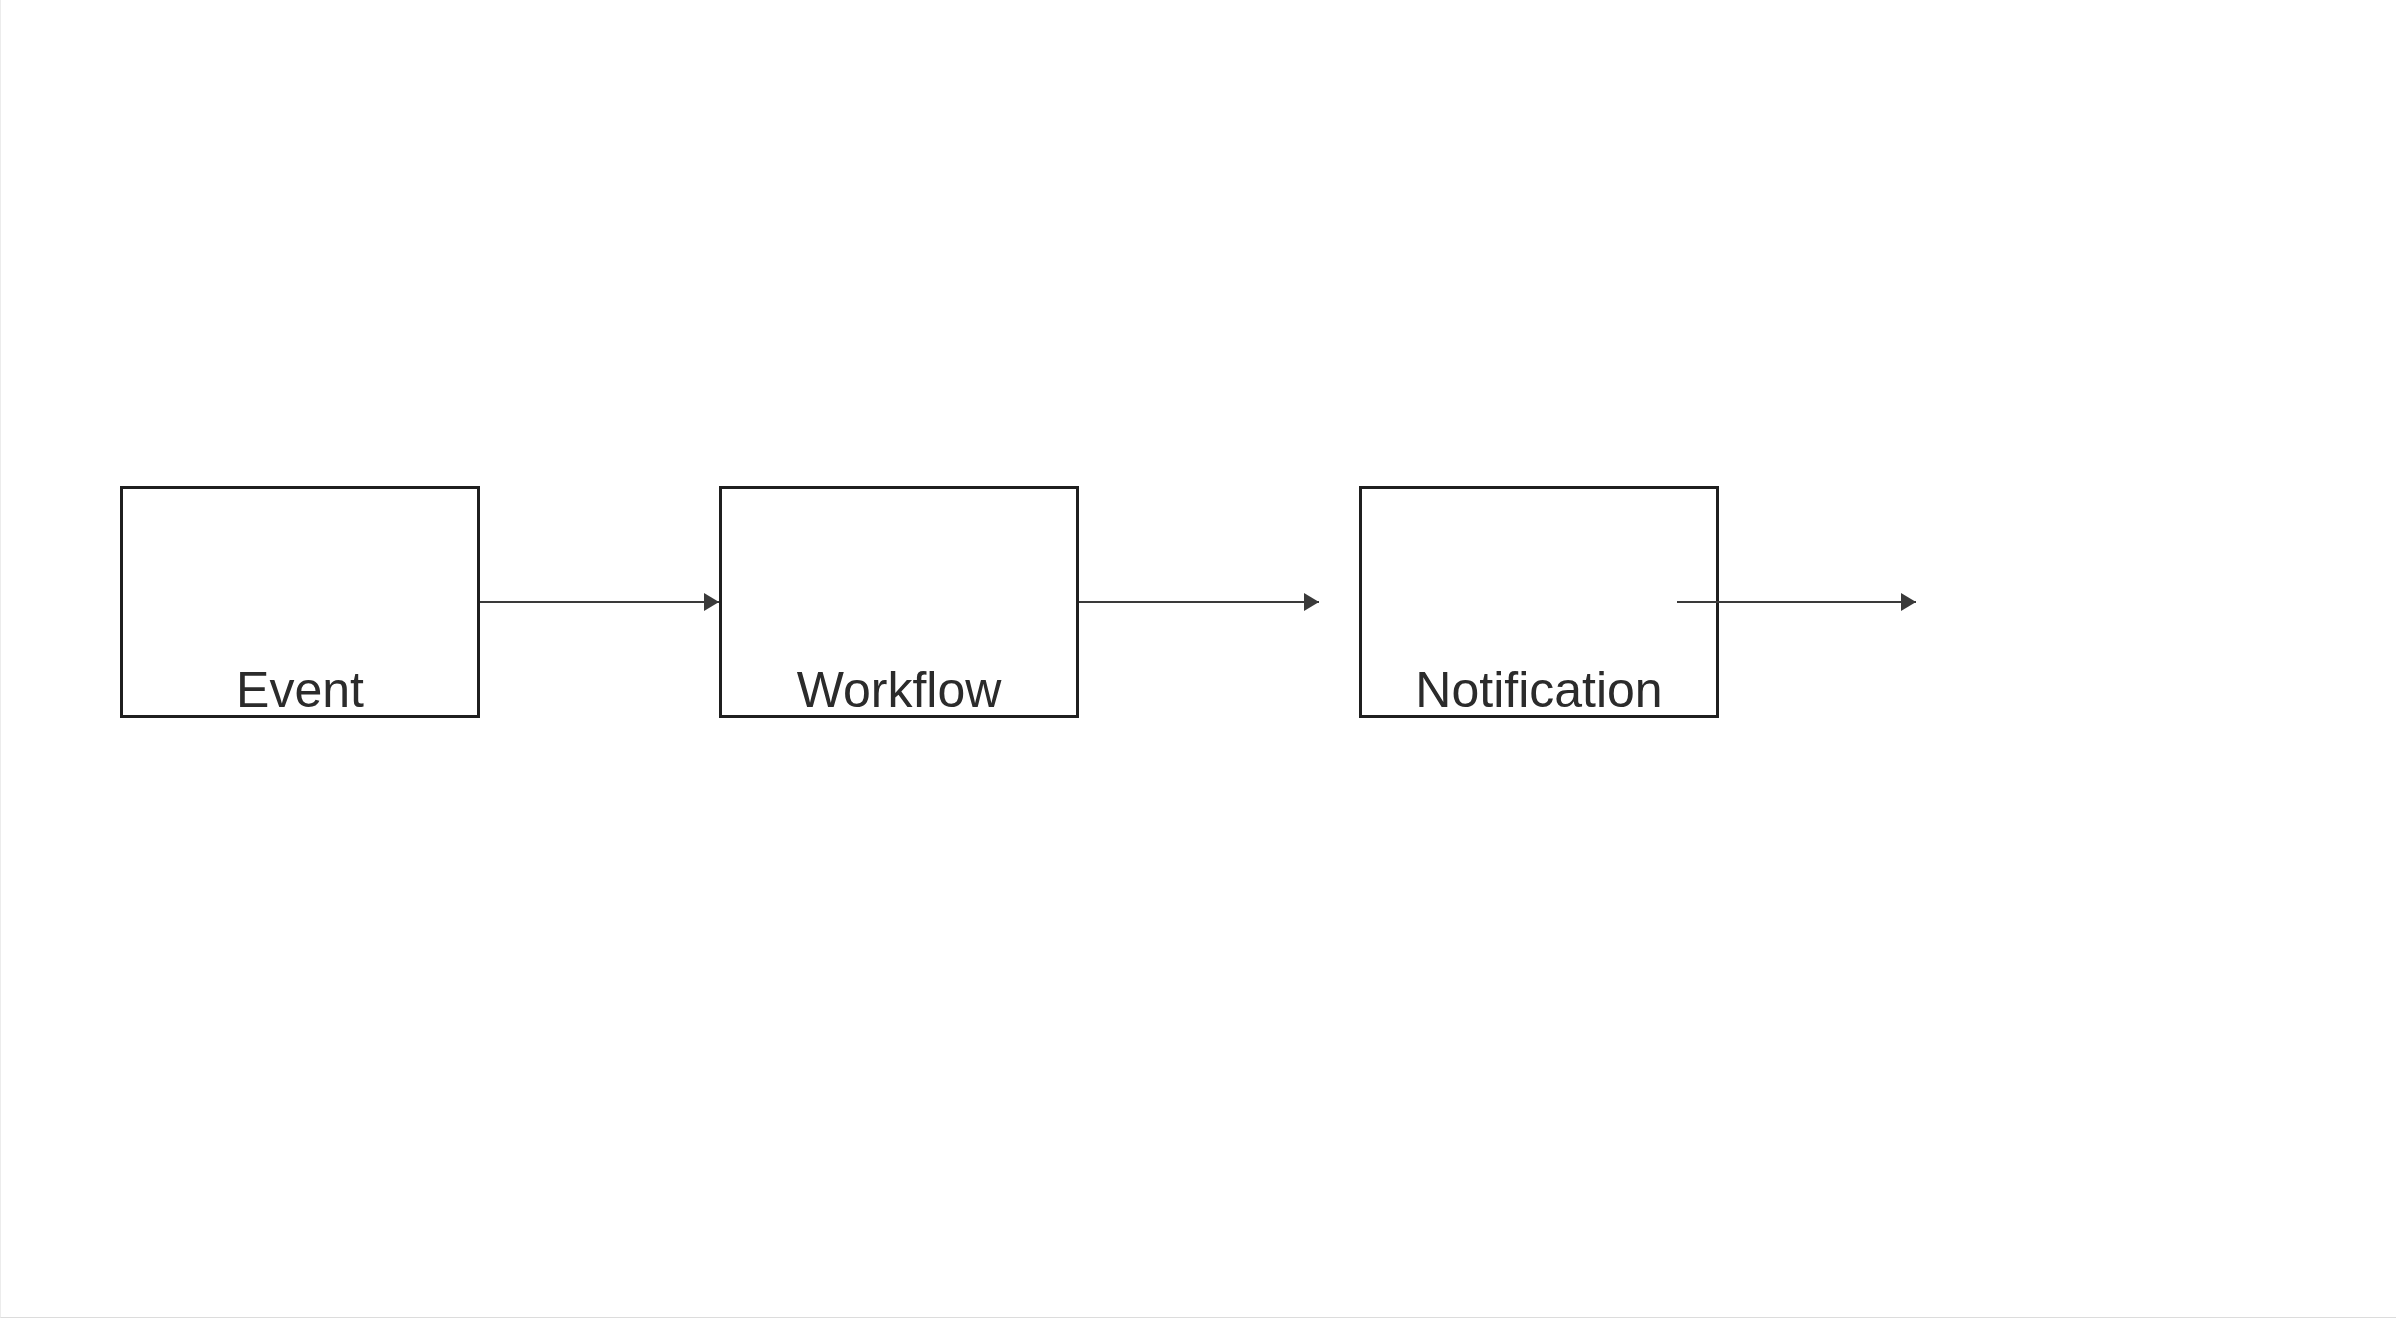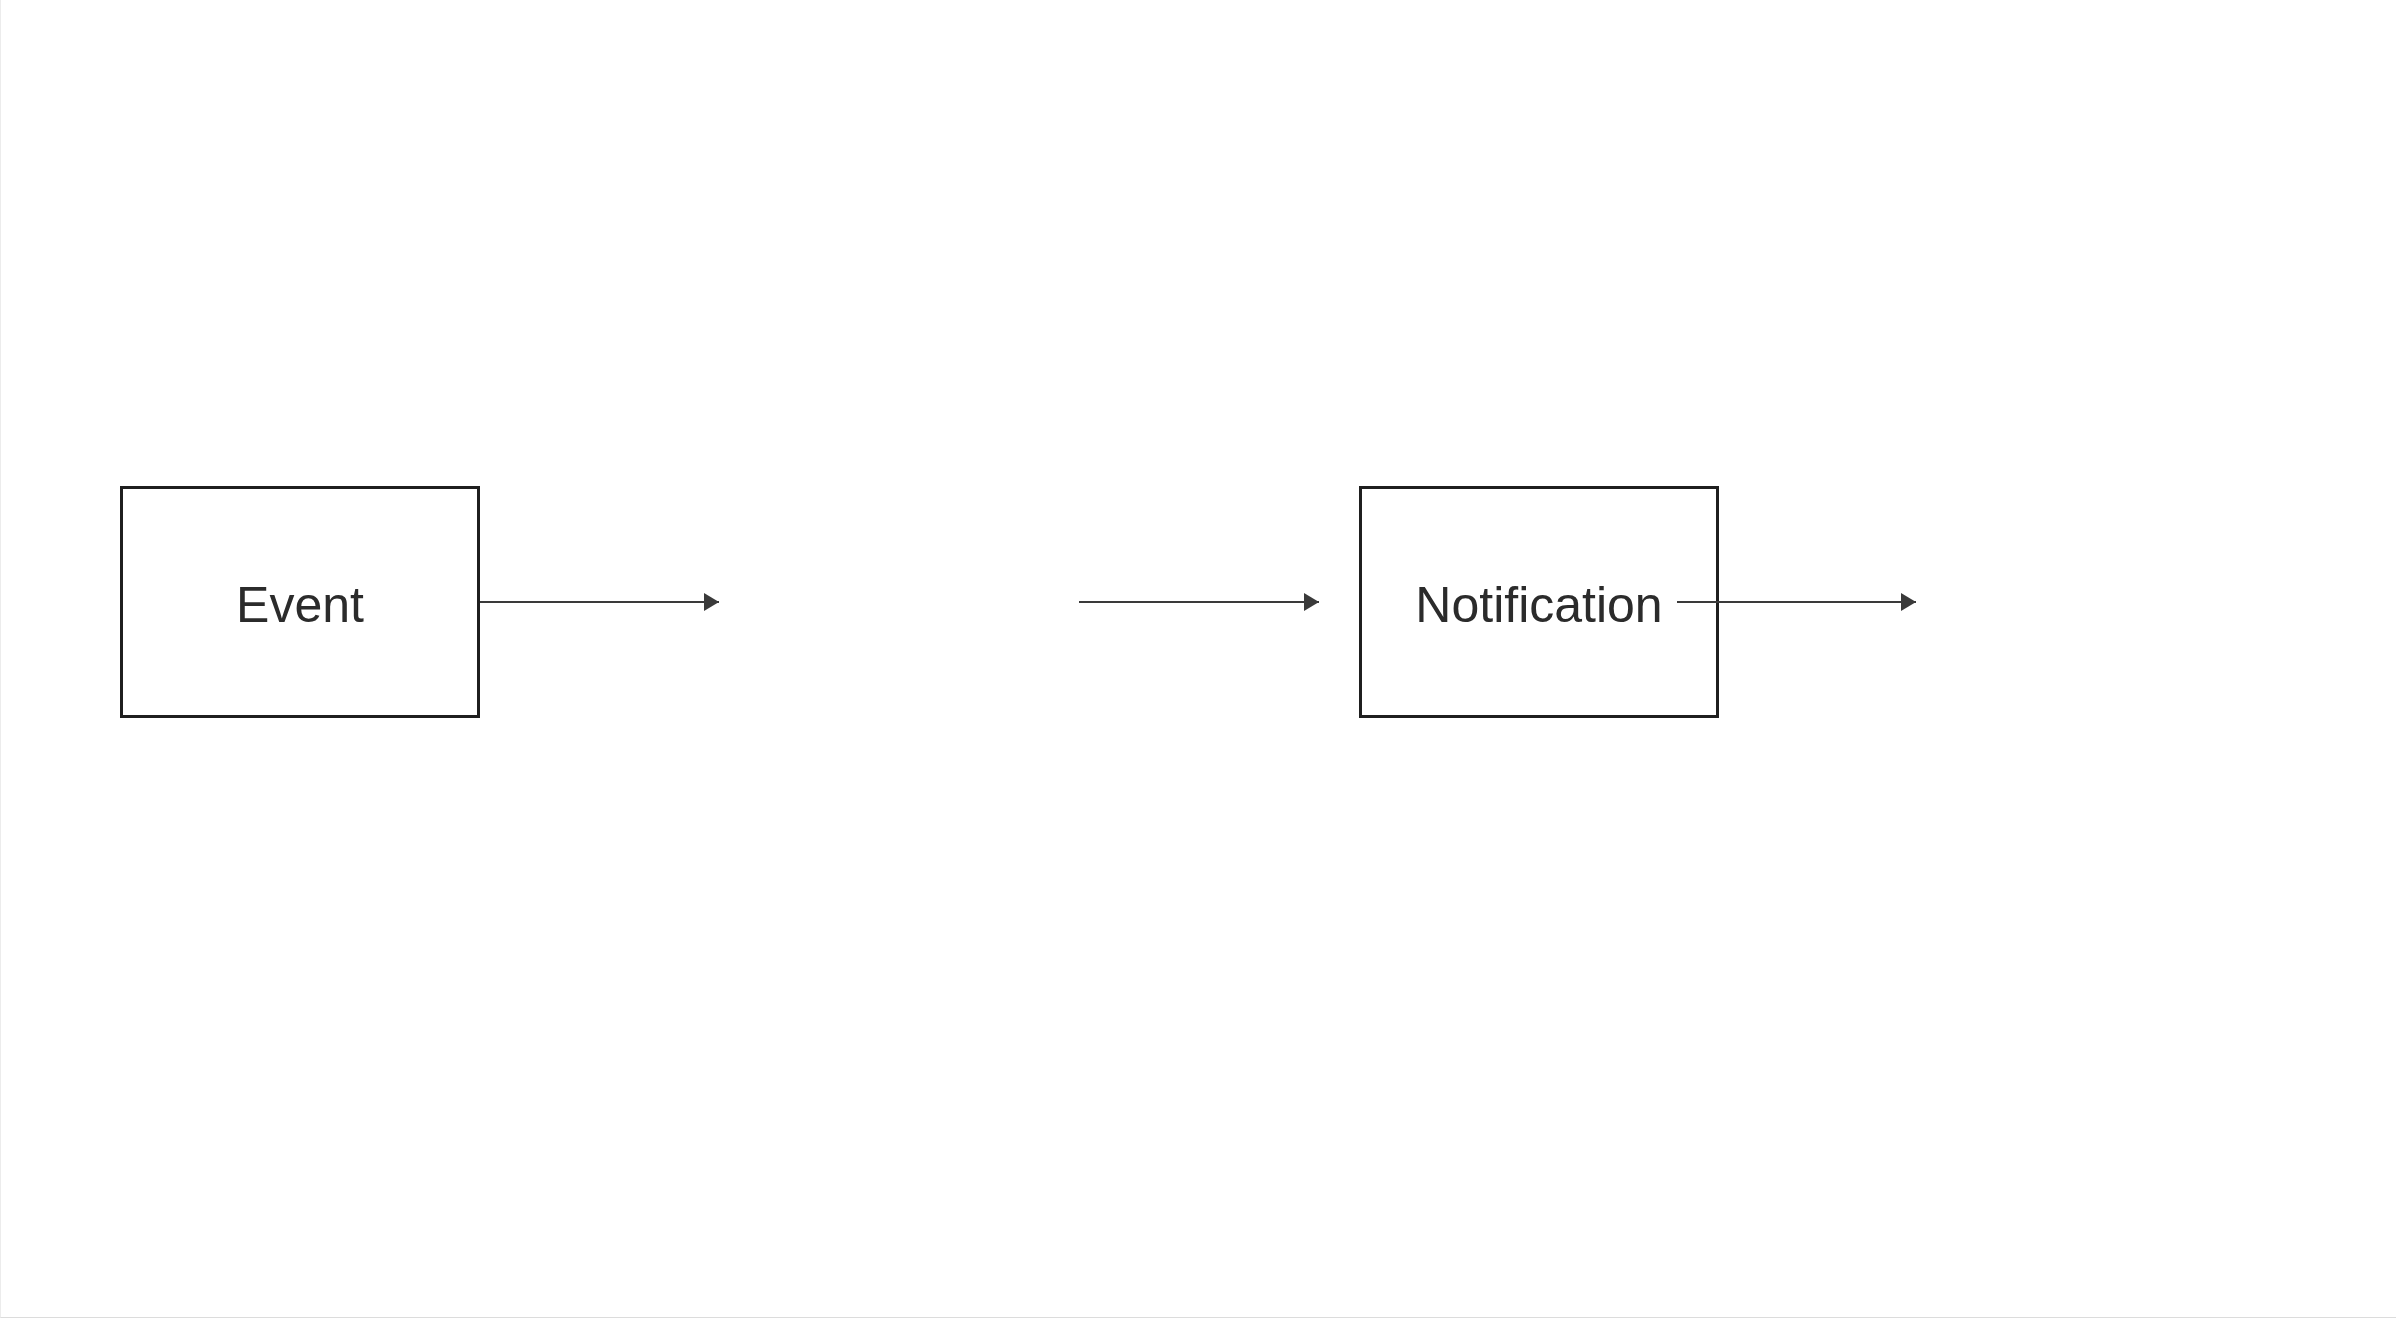--- a/index.html
+++ b/index.html
@@ -20,21 +20,21 @@
   }
   .node {
     position: absolute;
     top: 486px;
     width: 360px;
     height: 232px;
     box-sizing: border-box;
     border: 3px solid var(--border, #1f1f1f);
     background: var(--node-fill, #ffffff);
     display: flex;
-    align-items: center;
+    align-items: flex-end;
     justify-content: center;
   }
   .node-0 { left: 119px; }
   .node-1 { left: 718px; }
   .node-2 { left: 1318px; margin-left: 40px; }
   .node-3 { left: 1915px; }
   .node-label {
     font-size: 50px;
     line-height: 1;
     color: var(--text, #2b2b2b);
@@ -68,20 +68,23 @@
 <div class="canvas">
 
   <div class="node node-0">
     <span class="node-label">Event</span>
   </div>
 
   <div class="connector connector-0">
     <span class="arrowhead"></span>
   </div>
 
+  <div class="node node-1">
+    <span class="node-label">Workflow</span>
+  </div>
 
   <div class="connector connector-1">
     <span class="arrowhead"></span>
   </div>
 
   <div class="node node-2">
     <span class="node-label">Notification</span>
   </div>
 
   <div class="connector connector-2">

